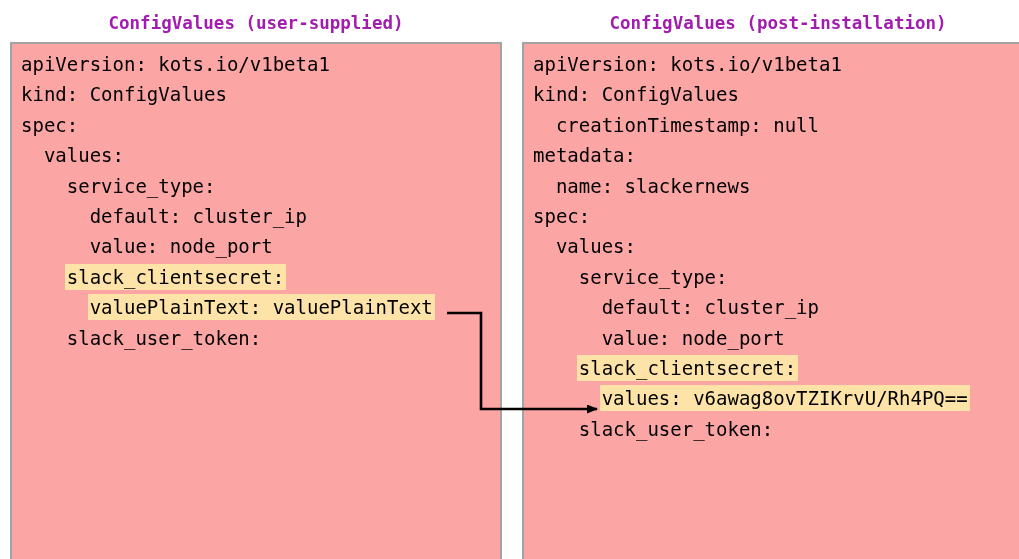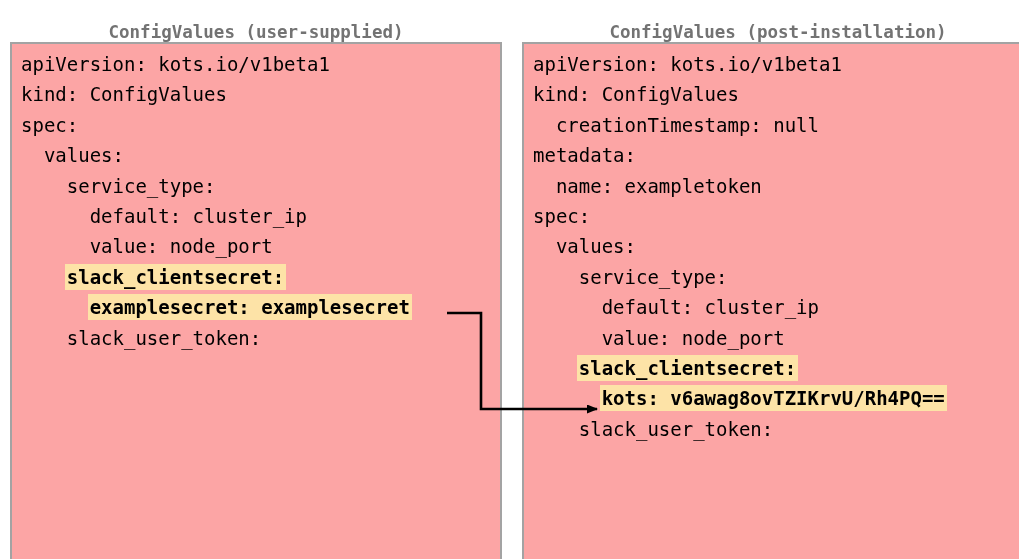--- a/index.html
+++ b/index.html
@@ -23,29 +23,29 @@
   .panel {
     position: absolute;
     top: 0;
     height: 559px;
   }
   .panel.left  { left: 10px;  width: 492px; }
   .panel.right { left: 522px; width: 487px; padding-left: 25px; }
 
   .panel-title {
     position: absolute;
-    top: 22px;
+    top: 13px;
     left: 0;
     width: 100%;
     text-align: center;
     font-family: "DejaVu Sans Mono", "Liberation Mono", monospace;
     font-weight: bold;
     font-size: 17.5px;
     letter-spacing: 0px;
-    color: #737373;
+    color: #a21caf;
     white-space: nowrap;
   }
 
   .code-box {
     position: absolute;
     top: 42px;
     left: 0;
     right: 0;
     height: 526px;
     box-sizing: border-box;
@@ -69,21 +69,21 @@
     color: #000000;
     white-space: pre;
   }
 
   .code-line .seg {
     display: inline;
     white-space: pre;
   }
 
   .code-line.hl .seg {
-    font-weight: bold;
+    font-weight: normal;
     background: #fde3a7;
     box-shadow: 0 0 0 2px #fde3a7;
   }
 
   
   .connector {
     position: absolute;
     left: 0;
     top: 0;
     width: 1019px;
@@ -101,42 +101,42 @@
     <div class="code-box">
       <div class="code-lines">
           <div class="code-line"><span class="seg">apiVersion: kots.io/v1beta1</span></div>
           <div class="code-line"><span class="seg">kind: ConfigValues</span></div>
           <div class="code-line"><span class="seg">spec:</span></div>
           <div class="code-line"><span>  </span><span class="seg">values:</span></div>
           <div class="code-line"><span>    </span><span class="seg">service_type:</span></div>
           <div class="code-line"><span>      </span><span class="seg">default: cluster_ip</span></div>
           <div class="code-line"><span>      </span><span class="seg">value: node_port</span></div>
           <div class="code-line hl"><span>    </span><span class="seg">slack_clientsecret:</span></div>
-          <div class="code-line hl"><span>      </span><span class="seg">examplesecret: examplesecret</span></div>
+          <div class="code-line hl"><span>      </span><span class="seg">valuePlainText: valuePlainText</span></div>
           <div class="code-line"><span>    </span><span class="seg">slack_user_token:</span></div>
         </div>
     </div>
   </div>
 
   <div class="panel right">
     <div class="panel-title">ConfigValues (post-installation)</div>
     <div class="code-box">
       <div class="code-lines">
           <div class="code-line"><span class="seg">apiVersion: kots.io/v1beta1</span></div>
           <div class="code-line"><span class="seg">kind: ConfigValues</span></div>
           <div class="code-line"><span>  </span><span class="seg">creationTimestamp: null</span></div>
           <div class="code-line"><span class="seg">metadata:</span></div>
-          <div class="code-line"><span>  </span><span class="seg">name: exampletoken</span></div>
+          <div class="code-line"><span>  </span><span class="seg">name: slackernews</span></div>
           <div class="code-line"><span class="seg">spec:</span></div>
           <div class="code-line"><span>  </span><span class="seg">values:</span></div>
           <div class="code-line"><span>    </span><span class="seg">service_type:</span></div>
           <div class="code-line"><span>      </span><span class="seg">default: cluster_ip</span></div>
           <div class="code-line"><span>      </span><span class="seg">value: node_port</span></div>
           <div class="code-line hl"><span>    </span><span class="seg">slack_clientsecret:</span></div>
-          <div class="code-line hl"><span>      </span><span class="seg">kots: v6awag8ovTZIKrvU/Rh4PQ==</span></div>
+          <div class="code-line hl"><span>      </span><span class="seg">values: v6awag8ovTZIKrvU/Rh4PQ==</span></div>
           <div class="code-line"><span>    </span><span class="seg">slack_user_token:</span></div>
           <div class="code-line"><span>      </span></div>
         </div>
     </div>
   </div>
 
   <svg class="connector" viewBox="0 0 1019 559">
     <defs>
       <marker id="arrowhead" markerWidth="11" markerHeight="9" refX="10" refY="4.5" orient="auto" markerUnits="userSpaceOnUse">
         <path d="M0,0 L11,4.5 L0,9 Z" fill="#000000"></path>

